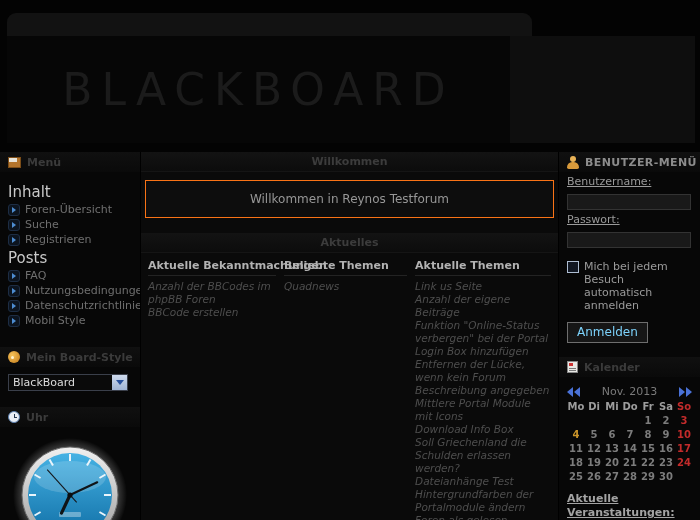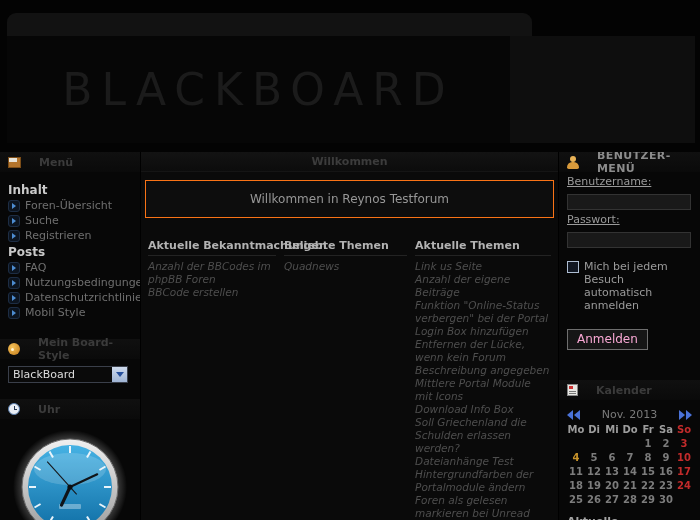--- a/index.html
+++ b/index.html
@@ -19,27 +19,27 @@
   .main { display:flex; height:368px; column-gap:1px; background:#000; }
   .col-left  { width:140px; background:#070707; padding:0; overflow:hidden; }
   .col-center{ flex:1; background:#0a0a0a; overflow:hidden; }
   .col-right { width:141px; background:#070707; padding:0 8px; overflow:hidden; }
 
   
   .bar { height:20px; line-height:20px; text-align:center; font-size:11px; font-weight:bold;
          color:#3c3c3c; background:linear-gradient(#131313,#0c0c0c); border-bottom:1px solid #151515; }
 
   
-  .side-title { display:flex; align-items:center; gap:18px; height:20px; padding:0 0 0 8px;
+  .side-title { display:flex; align-items:center; gap:6px; height:20px; padding:0 0 0 8px;
                 background:linear-gradient(#101010,#0a0a0a); font-size:11px; font-weight:bold; color:#3b3b3b; }
   .side-title.bright { color:#8c8c8c; letter-spacing:.4px; }
 
   
   .menu-list { padding:8px 6px 6px 8px; }
-  .group-label { color:#c9c9c9; font-weight:bold; font-size:12px; margin:3px 0 2px; }
+  .group-label { color:#c9c9c9; font-weight:normal; font-size:15px; margin:3px 0 2px; }
   .menu-item { display:flex; align-items:center; gap:5px; margin:2px 0; cursor:pointer; }
   .menu-item .label { color:#6f6f6f; font-size:11px; }
   .chip { width:12px; height:12px; border-radius:3px; background:#0c141f; border:1px solid #1d2d44;
           display:inline-flex; align-items:center; justify-content:center; flex:0 0 auto; }
   .chip::after { content:""; width:0; height:0; border-left:4px solid #4d8cd0; border-top:3px solid transparent; border-bottom:3px solid transparent; }
 
   
   .board-style { margin-top:12px; }
   .select-box { margin:7px 8px 0 8px; width:120px; height:17px; background:#0a0a0a; border:1px solid #3a3f4a;
                 display:flex; align-items:center; justify-content:space-between; cursor:pointer; }
@@ -77,24 +77,24 @@
   .acol-header { font-size:11px; font-weight:bold; color:#b2b2b2; padding:2px 0 3px; border-bottom:1px solid #232323; margin-bottom:4px; white-space:nowrap; }
   .alink { color:#4e4e4e; font-size:10.5px; line-height:13px; cursor:pointer;font-style:italic; }
 
   
   .col-right .side-title { margin:0 -8px; }
   .form-label { color:#9a9a9a; font-size:11px; margin:3px 0 3px;text-decoration:underline; }
   .text-input { width:124px; height:16px; background:#191919; border:1px solid #333; color:#ccc; font-size:11px; padding:0 3px; }
   .remember { display:flex; gap:5px; margin-top:12px; align-items:flex-start; cursor:pointer; }
   .checkbox { width:12px; height:12px; background:#111722; border:1px solid #aebdd2; flex:0 0 auto; margin-top:1px; }
   .remember .lbl { color:#9a9a9a; font-size:11px; line-height:13px; }
-  .login-btn { margin-top:17px; background:#161616; border:1px solid #6e6e6e; color:#f9a8d4; font-size:12px;
+  .login-btn { margin-top:10px; background:#161616; border:1px solid #6e6e6e; color:#7dd3fc; font-size:12px;
                padding:2px 9px 3px; cursor:pointer; font-family:inherit; }
 
-  .cal-section { margin-top:30px; }
+  .cal-section { margin-top:14px; }
   .cal-nav { display:flex; align-items:center; justify-content:space-between; margin:8px 0 2px; }
   .cal-month { color:#7a7a7a; font-size:11px; }
   .cal-arrow { cursor:pointer; display:inline-flex; }
   .cal-arrow i { width:0; height:0; border-top:5px solid transparent; border-bottom:5px solid transparent; display:inline-block; }
   .cal-arrow.prev i { border-right:6px solid #4a72d8; margin-right:1px; }
   .cal-arrow.next i { border-left:6px solid #4a72d8; margin-left:1px; }
   .cal-grid { display:grid; grid-template-columns:repeat(7,18px); row-gap:1px; margin-top:3px; }
   .cal-grid .dh { font-size:10px; font-weight:bold; color:#9d9d9d; text-align:center; height:13px; }
   .cal-grid .dh.sun { color:#c22b2b; }
   .cal-grid .dc { font-size:10px; font-weight:bold; color:#7c7c7c; text-align:center; height:13px; cursor:default; }
@@ -217,20 +217,21 @@
           </svg>
         </div>
       </div>
 
     </div>
 
     <div class="col-center">
       <div class="bar">Willkommen</div>
       <div class="welcome-box">Willkommen in Reynos Testforum</div>
       <div class="spacer14"></div>
+      <div class="bar">Aktuelles</div>
 
       <div class="columns">
         <div class="acol c0">
           <div class="acol-header">Aktuelle Bekanntmachungen</div>
           <div class="alink">Anzahl der BBCodes im phpBB Foren</div>
           <div class="alink">BBCode erstellen</div>
         </div>
         <div class="acol c1">
           <div class="acol-header">Beliebte Themen</div>
           <div class="alink">Quadnews</div>

